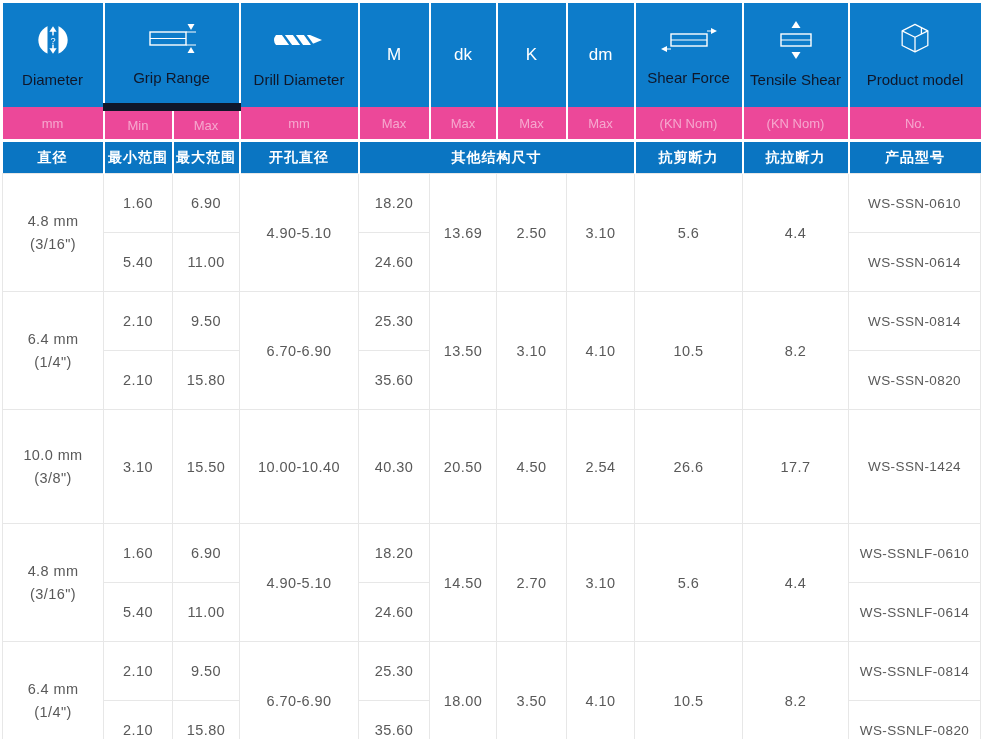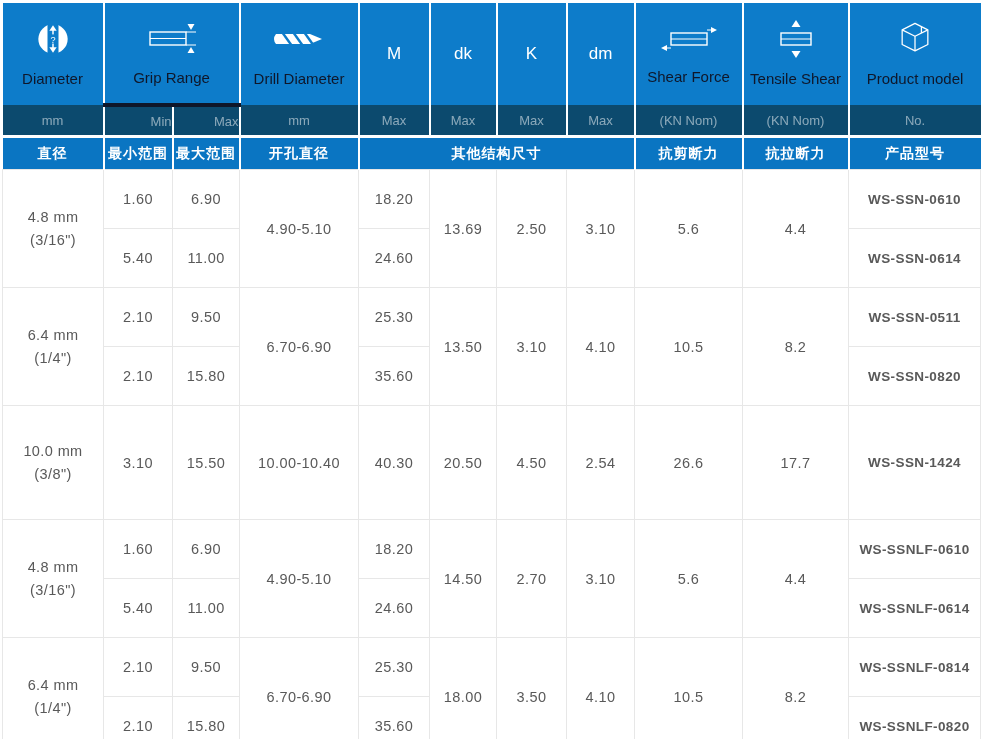--- a/index.html
+++ b/index.html
@@ -3,37 +3,37 @@
 <meta charset="utf-8">
 <style>
   html,body{margin:0;padding:0;background:#ffffff;}
   body{font-family:"Liberation Sans","DejaVu Sans",sans-serif;}
   .wrap{width:978px;margin:3px 0 0 2px;}
   table{border-collapse:collapse;table-layout:fixed;width:978px;}
 
   
   th{font-weight:normal;padding:0;}
   .hA td,.hA th{background:#0d7cca;border-right:2px solid #ffffff;vertical-align:middle;}
-  .hB td,.hB th{background:#0c4a6e;border-right:2px solid #ffffff;vertical-align:middle;}
+  .hB td,.hB th{background:#ec4899;border-right:2px solid #ffffff;vertical-align:middle;}
   .hA .last,.hB .last,.hC .last{border-right:none;}
   .hA th{height:100px;}
   .hB th{height:28px;}
   .icon-label{display:flex;flex-direction:column;align-items:center;justify-content:flex-end;gap:10px;padding-bottom:6px;}
   .hlabel{color:#0f172a;font-size:15px;line-height:1;}
   .hletter{color:#ffffff;font-size:17px;}
   .hsub{color:rgba(255,255,255,0.52);font-size:13px;}
-  .subline{border-top:4px solid #0f172a;text-align:right;}
+  .subline{border-top:8px solid #0f172a;}
   .hC th{background:#0a75c2;border-top:3px solid #ffffff;border-right:2px solid #ffffff;height:31px;color:#ffffff;font-size:14px;letter-spacing:1px;font-weight:bold;}
   .iconbox{display:inline-flex;align-items:center;justify-content:center;}
 
   
   tbody td{background:#ffffff;border:1px solid #e7e7e7;text-align:center;vertical-align:middle;color:#595959;font-size:14.5px;letter-spacing:0.4px;}
   tr.sub td{height:56px;}
   tr.single td{height:111px;}
-  td.model{font-size:13.5px;font-weight:bold;}
+  td.model{font-size:13.5px;}
   .dia-line{display:block;line-height:1.55;}
 </style>
 </head>
 <body>
 
 <div class="wrap">
 <table>
   <colgroup>
     <col style="width:101px">
         <col style="width:69px">
@@ -204,21 +204,21 @@
       </td>
       <td>2.10</td>
       <td>9.50</td>
       <td rowspan="2">6.70-6.90</td>
       <td>25.30</td>
       <td rowspan="2">13.50</td>
       <td rowspan="2">3.10</td>
       <td rowspan="2">4.10</td>
       <td rowspan="2">10.5</td>
       <td rowspan="2">8.2</td>
-      <td class="model">WS-SSN-0511</td>
+      <td class="model">WS-SSN-0814</td>
     </tr>
     <tr class="sub">
       <td>2.10</td>
       <td>15.80</td>
       <td>35.60</td>
       <td class="model">WS-SSN-0820</td>
     </tr>
 
     <tr class="single">
       <td>

